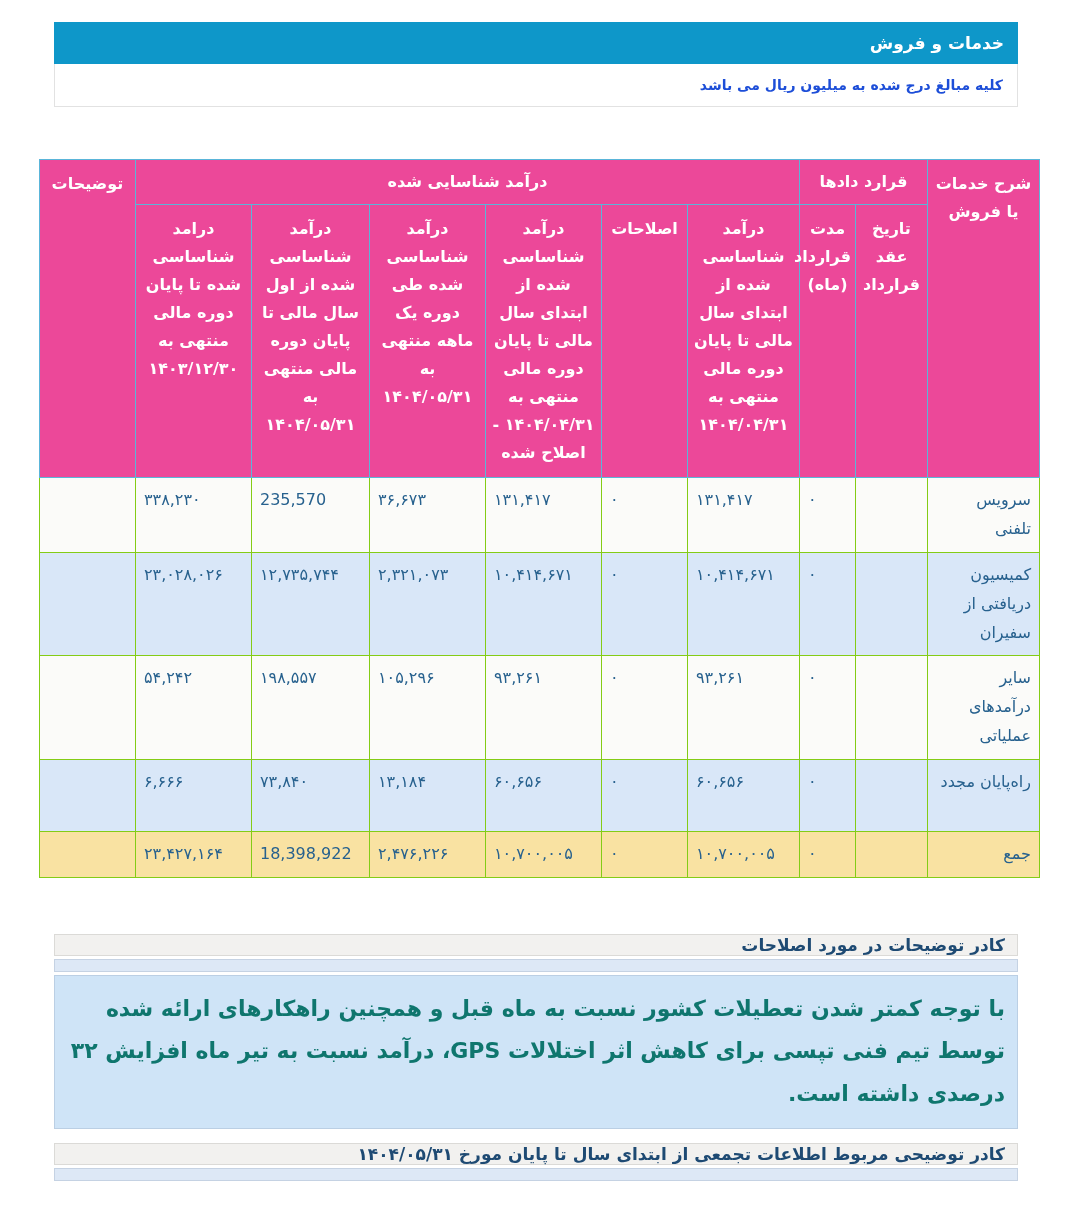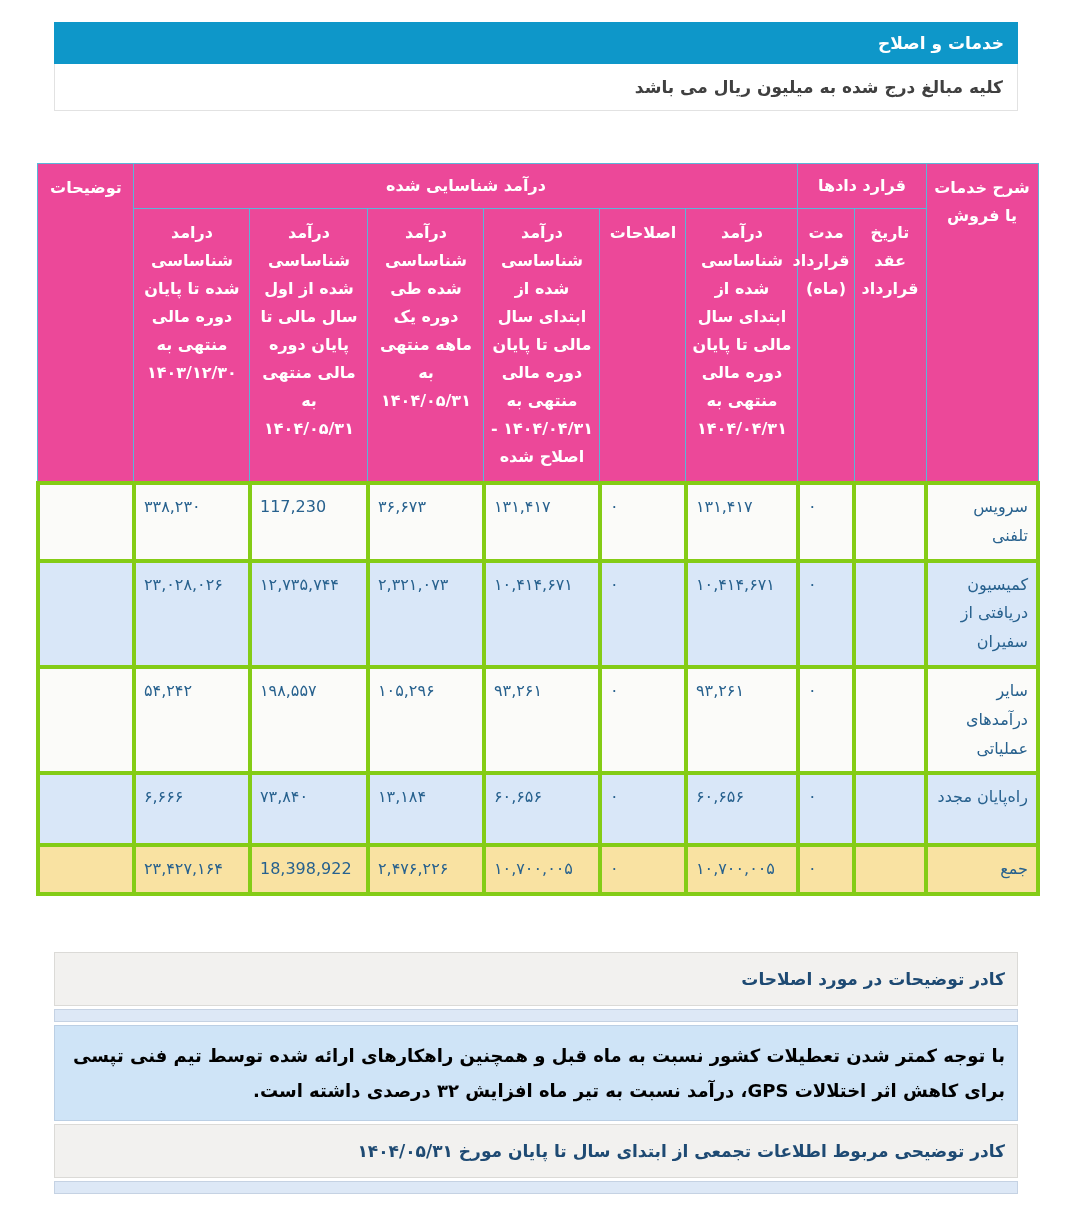--- a/index.html
+++ b/index.html
@@ -18,22 +18,22 @@
     font-size: 17px;
     font-weight: bold;
     display: flex; align-items: center;
     padding: 0 14px;
   }
   .subtitle-bar {
     margin: 0 62px 0 54px;
     background: #ffffff;
     border: 1px solid #e2e2e2;
     border-top: none;
-    color: #404040;
-    font-size: 17px;
+    color: #1d4ed8;
+    font-size: 14px;
     font-weight: bold;
     padding: 13px 14px;
   }
   .table-wrap { margin: 52px 40px 0 40px; }
   table.report {
     border-collapse: collapse;
     table-layout: fixed;
     width: 1000px;
     font-size: 16px;
   }
@@ -42,63 +42,63 @@
     color: #ffffff;
     border: 1px solid #5ab5d9;
     font-weight: bold;
     text-align: center;
     vertical-align: top;
     padding: 10px 4px;
     line-height: 1.75;
   }
   table.report th.group { vertical-align: middle; padding: 8px 12px; }
   table.report td {
-    border: 4px solid #84cc16;
+    border: 1px solid #84cc16;
     color: #27618e;
     vertical-align: top;
     padding: 8px 8px;
     line-height: 1.8;
     background: #fbfbf9;
   }
   tr.alt td { background: #d9e7f8; }
   tr.total td { background: #f9e2a2; }
   td.row-label { text-align: right; }
   td.num { text-align: left; padding-left: 12px; }
   .notes { margin: 56px 62px 0 54px; }
   .note-label {
     background: #f2f1ef;
     border: 1px solid #dbdad7;
     color: #1e4a73;
     font-size: 17px;
     font-weight: bold;
-    padding: 16px 12px;
+    padding: 0 12px;
     margin-bottom: 3px;
   }
   .note-bar {
     background: #dde8f6;
     border: 1px solid #c5d2e3;
     height: 13px;
     margin-bottom: 3px;
   }
   .note-content {
     background: #cfe4f7;
     border: 1px solid #bbcfe4;
-    color: #000000;
-    font-size: 18px;
+    color: #0f766e;
+    font-size: 22px;
     font-weight: bold;
     padding: 12px 12px;
     line-height: 1.95;
-    margin-bottom: 3px;
+    margin-bottom: 14px;
   }
 </style>
 </head>
 <body>
 
 <div class="title-bar">
-  <span>خدمات و اصلاح</span>
+  <span>خدمات و فروش</span>
 </div>
 <div class="subtitle-bar">
   <span>کلیه مبالغ درج شده به میلیون ریال می باشد</span>
 </div>
 
 <div class="table-wrap">
   <table class="report">
     <colgroup>
       <col style="width:112px">
         <col style="width:72px">
@@ -131,21 +131,21 @@
     </thead>
     <tbody>
       <tr style="height:75px">
         <td class="row-label">سرویس تلفنی</td>
         <td></td>
         <td class="num">۰</td>
         <td class="num">۱۳۱,۴۱۷</td>
         <td class="num">۰</td>
         <td class="num">۱۳۱,۴۱۷</td>
         <td class="num">۳۶,۶۷۳</td>
-        <td class="num">117,230</td>
+        <td class="num">235,570</td>
         <td class="num">۳۳۸,۲۳۰</td>
         <td></td>
       </tr>
       <tr class="alt" style="height:100px">
         <td class="row-label">کمیسیون دریافتی از سفیران</td>
         <td></td>
         <td class="num">۰</td>
         <td class="num">۱۰,۴۱۴,۶۷۱</td>
         <td class="num">۰</td>
         <td class="num">۱۰,۴۱۴,۶۷۱</td>

